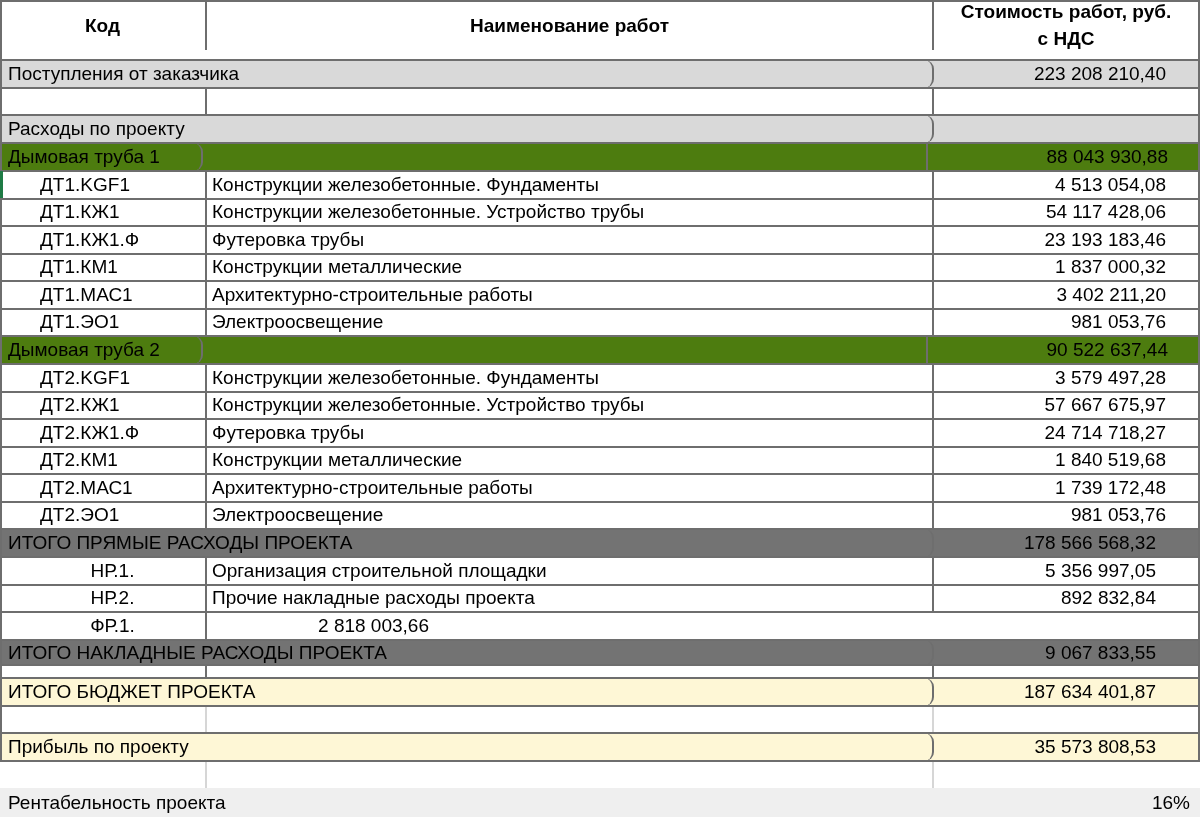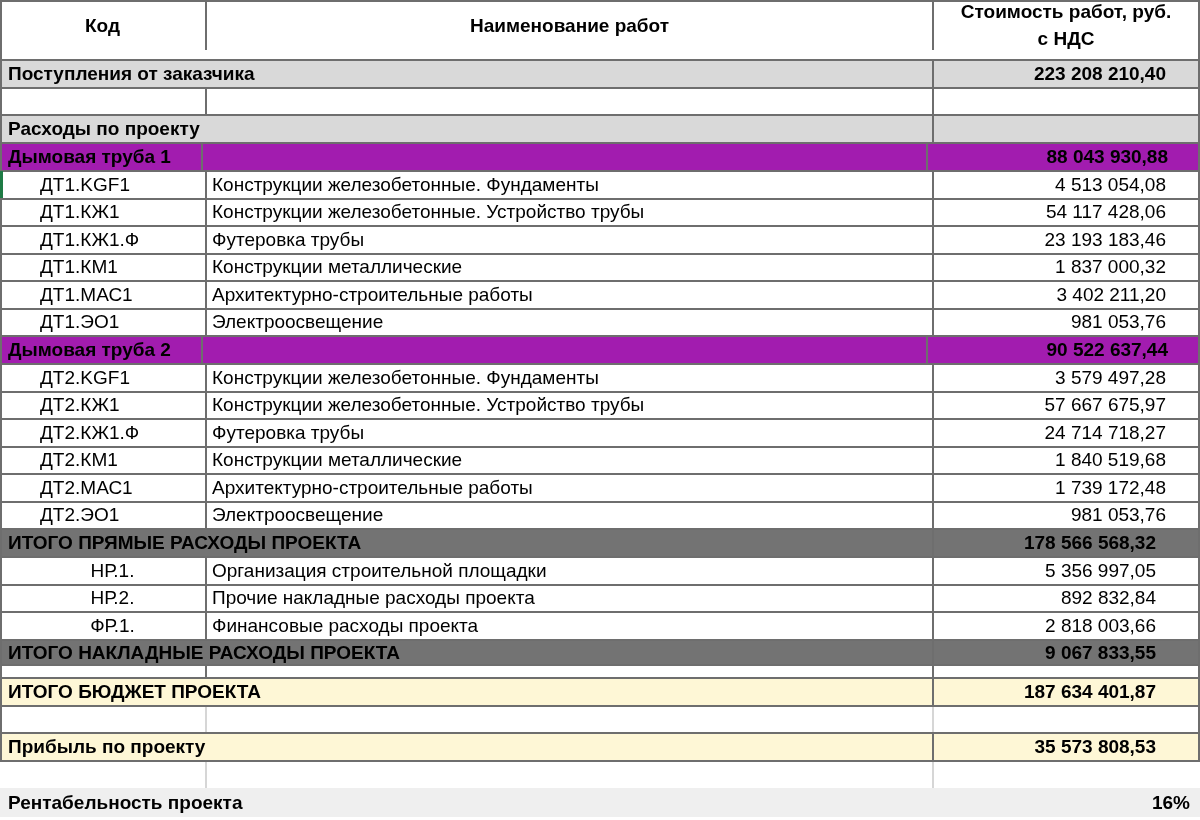--- a/index.html
+++ b/index.html
@@ -13,32 +13,32 @@
   .c2 { width: 727px; }
   .c3 { width: 264px; justify-content: flex-end; }
   .span12 { width: 934px; }
 
   
   .b-right { border-right: 2px solid #6e6e6e; }
   .b-right-light { border-right: 2px solid #d6d6d6; }
   .hline { position: absolute; left: 0; width: 1200px; height: 2px; background: #6e6e6e; }
   .vline-right { position: absolute; right: 0; width: 2px; background: #6e6e6e; }
 
-  .bold { font-weight: bold; }
+  .bold { font-weight: normal; border-radius: 9px; }
   .pad-l { padding-left: 8px; }
   .pad-code { padding-left: 40px; }
   .code-center { justify-content: center; padding-left: 20px; }
   .pad-name { padding-left: 5px; }
   .pad-r { padding-right: 42px; }
   .pad-r2 { padding-right: 32px; }
   .pad-r-pct { padding-right: 8px; }
 
   .bg-header { background: #ffffff; }
   .bg-gray { background: #d9d9d9; }
-  .bg-lgray { background: #a21caf; gap: 12px; }
+  .bg-lgray { background: #4d7c0f; gap: 12px; }
   .bg-cream-lt { background: #737373; }
   .bg-cream { background: #fef7d6; }
   .bg-rent { background: #efefef; }
 
   .header-cell { justify-content: center; text-align: center; font-weight: bold; font-size: 19px; line-height: 27px; white-space: normal; }
 
   .green-mark { position: absolute; left: 0; top: 171px; width: 3px; height: 27px; background: #1e7b45; }
 </style>
 </head>
 <body>
@@ -158,21 +158,20 @@
     <div class="cell c2 b-right pad-name">Организация строительной площадки</div>
     <div class="cell c3 pad-r">5 356 997,05</div>
   </div>
   <div class="row" style="top:584.5px;height:27.5px;">
     <div class="cell c1 b-right code-center">НР.2.</div>
     <div class="cell c2 b-right pad-name">Прочие накладные расходы проекта</div>
     <div class="cell c3 pad-r">892 832,84</div>
   </div>
   <div class="row" style="top:612px;height:28px;">
     <div class="cell c1 b-right code-center">ФР.1.</div>
-    <div class="cell c2 b-right pad-name">Финансовые расходы проекта</div>
     <div class="cell c3 pad-r">2 818 003,66</div>
   </div>
 
   <div class="row bg-cream-lt" style="top:640px;height:25px;">
     <div class="cell span12 b-right bold pad-l">ИТОГО НАКЛАДНЫЕ РАСХОДЫ ПРОЕКТА</div>
     <div class="cell c3 bold pad-r">9 067 833,55</div>
   </div>
 
   <div class="row" style="top:665px;height:13px;">
     <div class="cell c1 b-right"></div>

